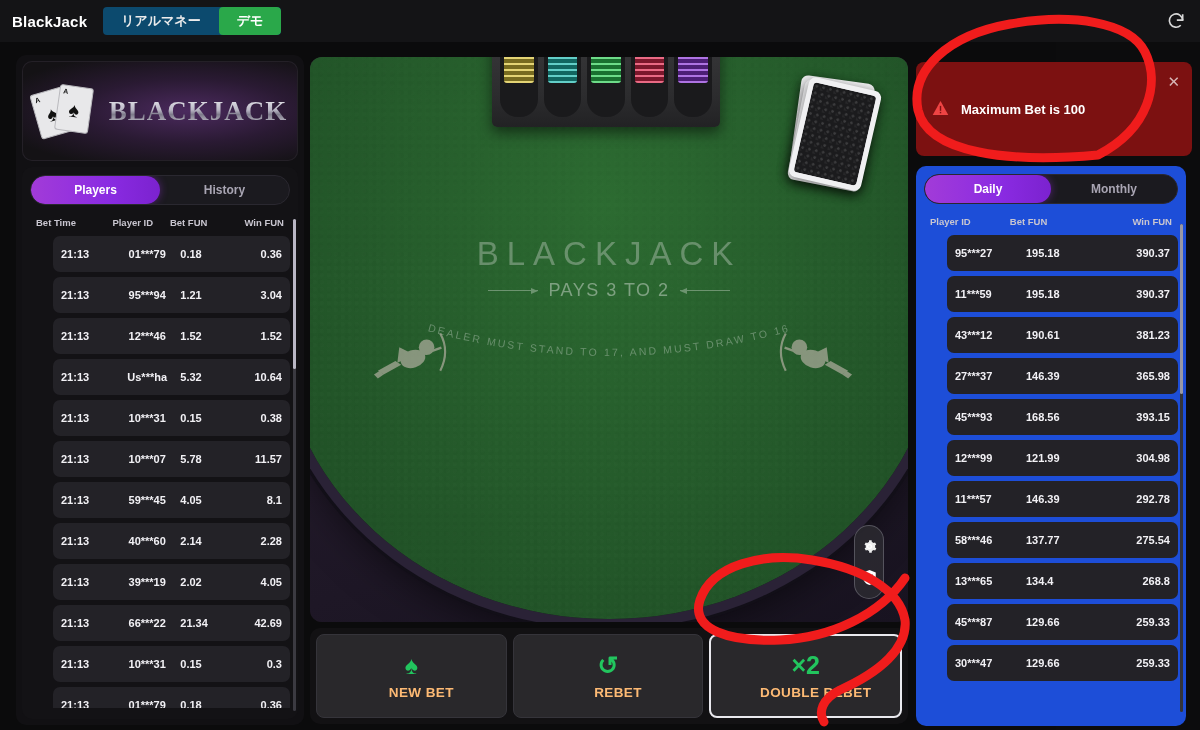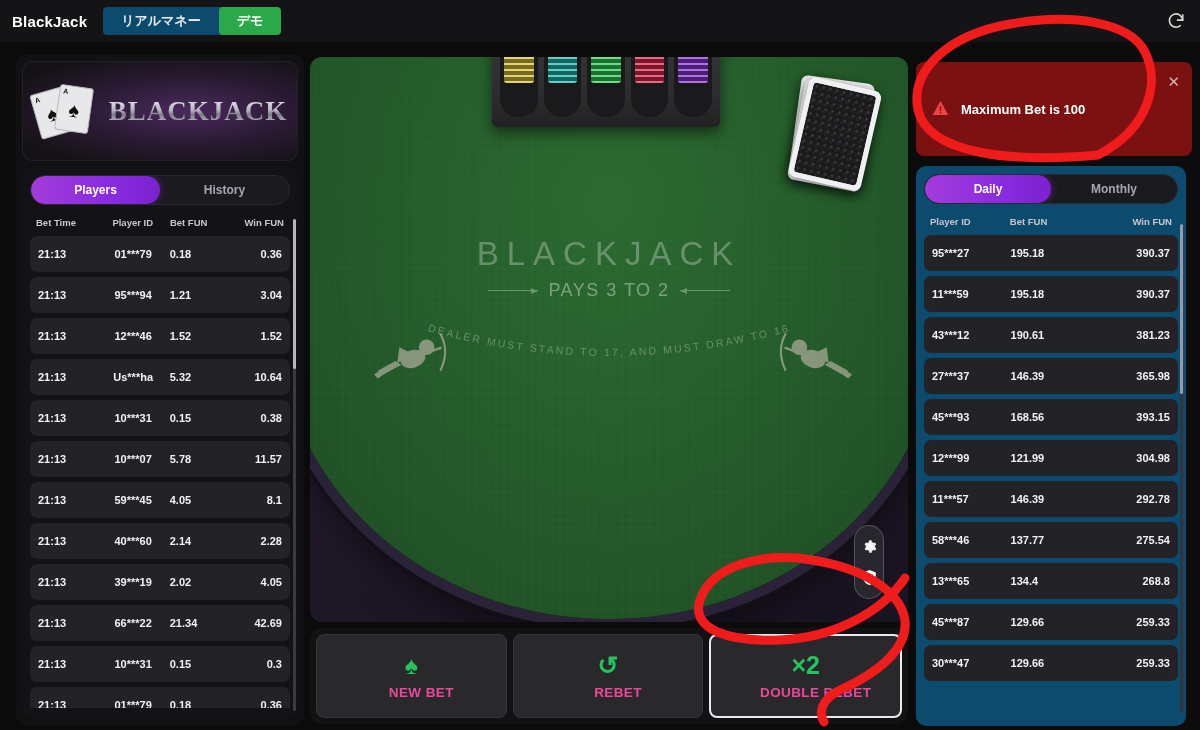--- a/index.html
+++ b/index.html
@@ -93,21 +93,21 @@
     color: #c9c6d0; font-weight: bold;
   }
   .col-head span:nth-child(1), .row span:nth-child(1) { width: 24%; text-align: left; }
   .col-head span:nth-child(2), .row span:nth-child(2) { width: 30%; text-align: center; }
   .col-head span:nth-child(3), .row span:nth-child(3) { width: 23%; text-align: left; }
   .col-head span:nth-child(4), .row span:nth-child(4) { width: 23%; text-align: right; }
   .rows { height: 472px; overflow: hidden; position: relative; }
   .row {
     display: flex; align-items: center; height: 36px; margin-bottom: 5px;
     background: #232227; border-radius: 7px; padding: 0 8px;
-    font-size: 11px; font-weight: bold; color: #f2f1f5;
+    font-size: 11px; font-weight: bold; color: #f2f1f5; margin-left: 23px;
   }
   .scrollbar-track {
     position: absolute; right: 2px; top: 52px; width: 3px; height: 492px;
     background: #3b3a41; border-radius: 2px;
   }
   .scrollbar-thumb {
     position: absolute; right: 2px; top: 52px; width: 3px; height: 150px;
     background: #b9b6c4; border-radius: 2px;
   }
 
@@ -211,26 +211,26 @@
     position: absolute; left: 310px; top: 628px; width: 598px; height: 96px;
     background: #121113; border-radius: 10px; display: flex; gap: 6px; padding: 6px;
   }
   .action-btn {
     flex: 1; background: #29282b; border-radius: 8px; border: 1px solid #35343a;
     display: flex; flex-direction: column; align-items: center;
     justify-content: center; gap: 7px; cursor: pointer;
   }
   .action-btn.selected { border: 2px solid #e9e9ee; }
   .action-btn .glyph { color: #22c55e; font-size: 25px; line-height: 1; font-weight: bold; }
-  .action-btn .lbl { color: #ec4899; font-size: 13.5px; font-weight: bold; letter-spacing: .4px; padding-left: 20px; }
+  .action-btn .lbl { color: #fdba74; font-size: 13.5px; font-weight: bold; letter-spacing: .4px; padding-left: 20px; }
 
   
   .right-panel {
     position: absolute; left: 916px; top: 166px; width: 270px; height: 560px;
-    background: #0c4a6e; border-radius: 10px; padding: 8px 8px 0 8px; overflow: hidden;
+    background: #1d4ed8; border-radius: 10px; padding: 8px 8px 0 8px; overflow: hidden;
   }
   .right-panel .col-head span:nth-child(1), .right-panel .row span:nth-child(1) { width: 33%; text-align: left; }
   .right-panel .col-head span:nth-child(2), .right-panel .row span:nth-child(2) { width: 34%; text-align: left; }
   .right-panel .col-head span:nth-child(3), .right-panel .row span:nth-child(3) { width: 33%; text-align: right; }
   .right-panel .rows { height: 482px; }
   .right-scrollbar-track {
     position: absolute; right: 3px; top: 58px; width: 3px; height: 488px;
     background: #353439; border-radius: 2px;
   }
   .right-scrollbar-thumb {

